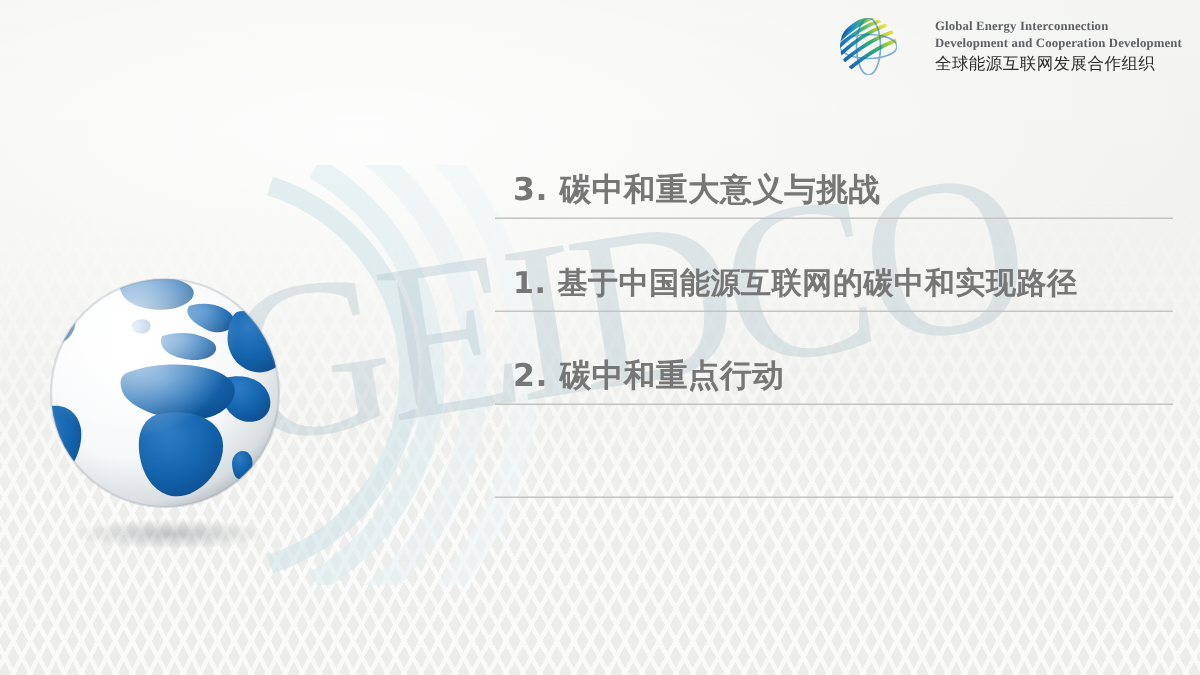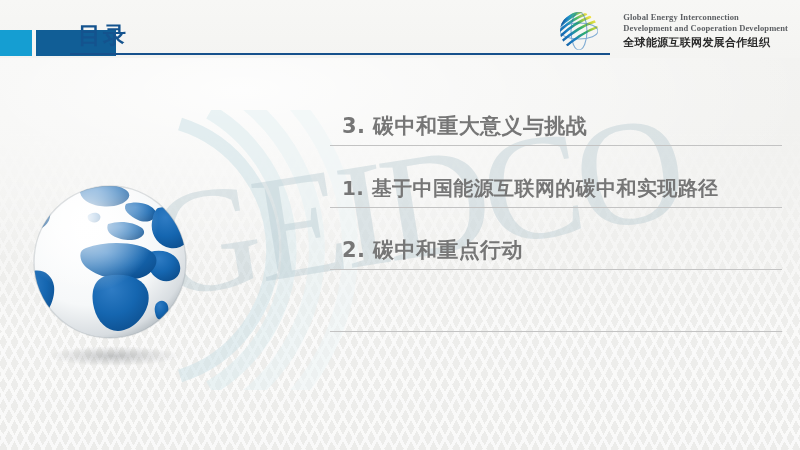--- a/index.html
+++ b/index.html
@@ -70,21 +70,21 @@
   .logo-wrap { position:absolute; right:12px; top:8px; height:46px; display:flex; align-items:center; z-index:7;gap:14px; }
   .logo-mark { width:46px; height:46px; flex:0 0 auto; }
   .logo-text { margin-left:7px; }
   .logo-en {
     font-family:"Liberation Serif","DejaVu Serif",serif;
     font-size:8.5px; line-height:10.5px; color:#5c5f63; font-weight:bold;
     letter-spacing:.1px;
   }
   .logo-cn {
     font-family:"DejaVu Sans","Liberation Sans",sans-serif;
-    font-size:11px; font-weight:bold; color:#2b2b2b; margin-top:2px; letter-spacing:.3px;
+    font-size:11px; font-weight:normal; color:#2b2b2b; margin-top:2px; letter-spacing:.3px;
   }
 
   
   .watermark {
     position:absolute; left:150px; top:120px;
     font-family:"Liberation Serif","DejaVu Serif",serif;
     font-size:150px; font-weight:normal; letter-spacing:-6px;
     color:rgba(176,198,206,.38);
     transform: rotate(-9deg);
     white-space:nowrap;
@@ -197,26 +197,20 @@
 
         <path d="M68,36 C74,33 80,36 78,41 C76,46 68,45 66,41 C65,38 66,37 68,36 Z"></path>
       </g>
 
       <circle cx="88" cy="84" r="76" fill="url(#gGloss)"></circle>
 
       <circle cx="88" cy="84" r="76" fill="none" stroke="rgba(140,150,158,.28)" stroke-width="1.5"></circle>
     </svg>
   </div>
 
-  <div class="header">
-    <div class="tab-cyan"></div>
-    <div class="tab-navy"></div>
-    <div class="slide-title">目录</div>
-    <div class="title-rule"></div>
-  </div>
 
   <div class="logo-wrap">
     <svg class="logo-mark" viewBox="0 0 46 46">
       <defs>
         <linearGradient id="lg1" x1="0" y1="1" x2="1" y2="0">
           <stop offset="0%" stop-color="#0e3f86"></stop>
           <stop offset="42%" stop-color="#1b7fc4"></stop>
           <stop offset="70%" stop-color="#2fae6d"></stop>
           <stop offset="88%" stop-color="#b7d13a"></stop>
           <stop offset="100%" stop-color="#f0e14a"></stop>

